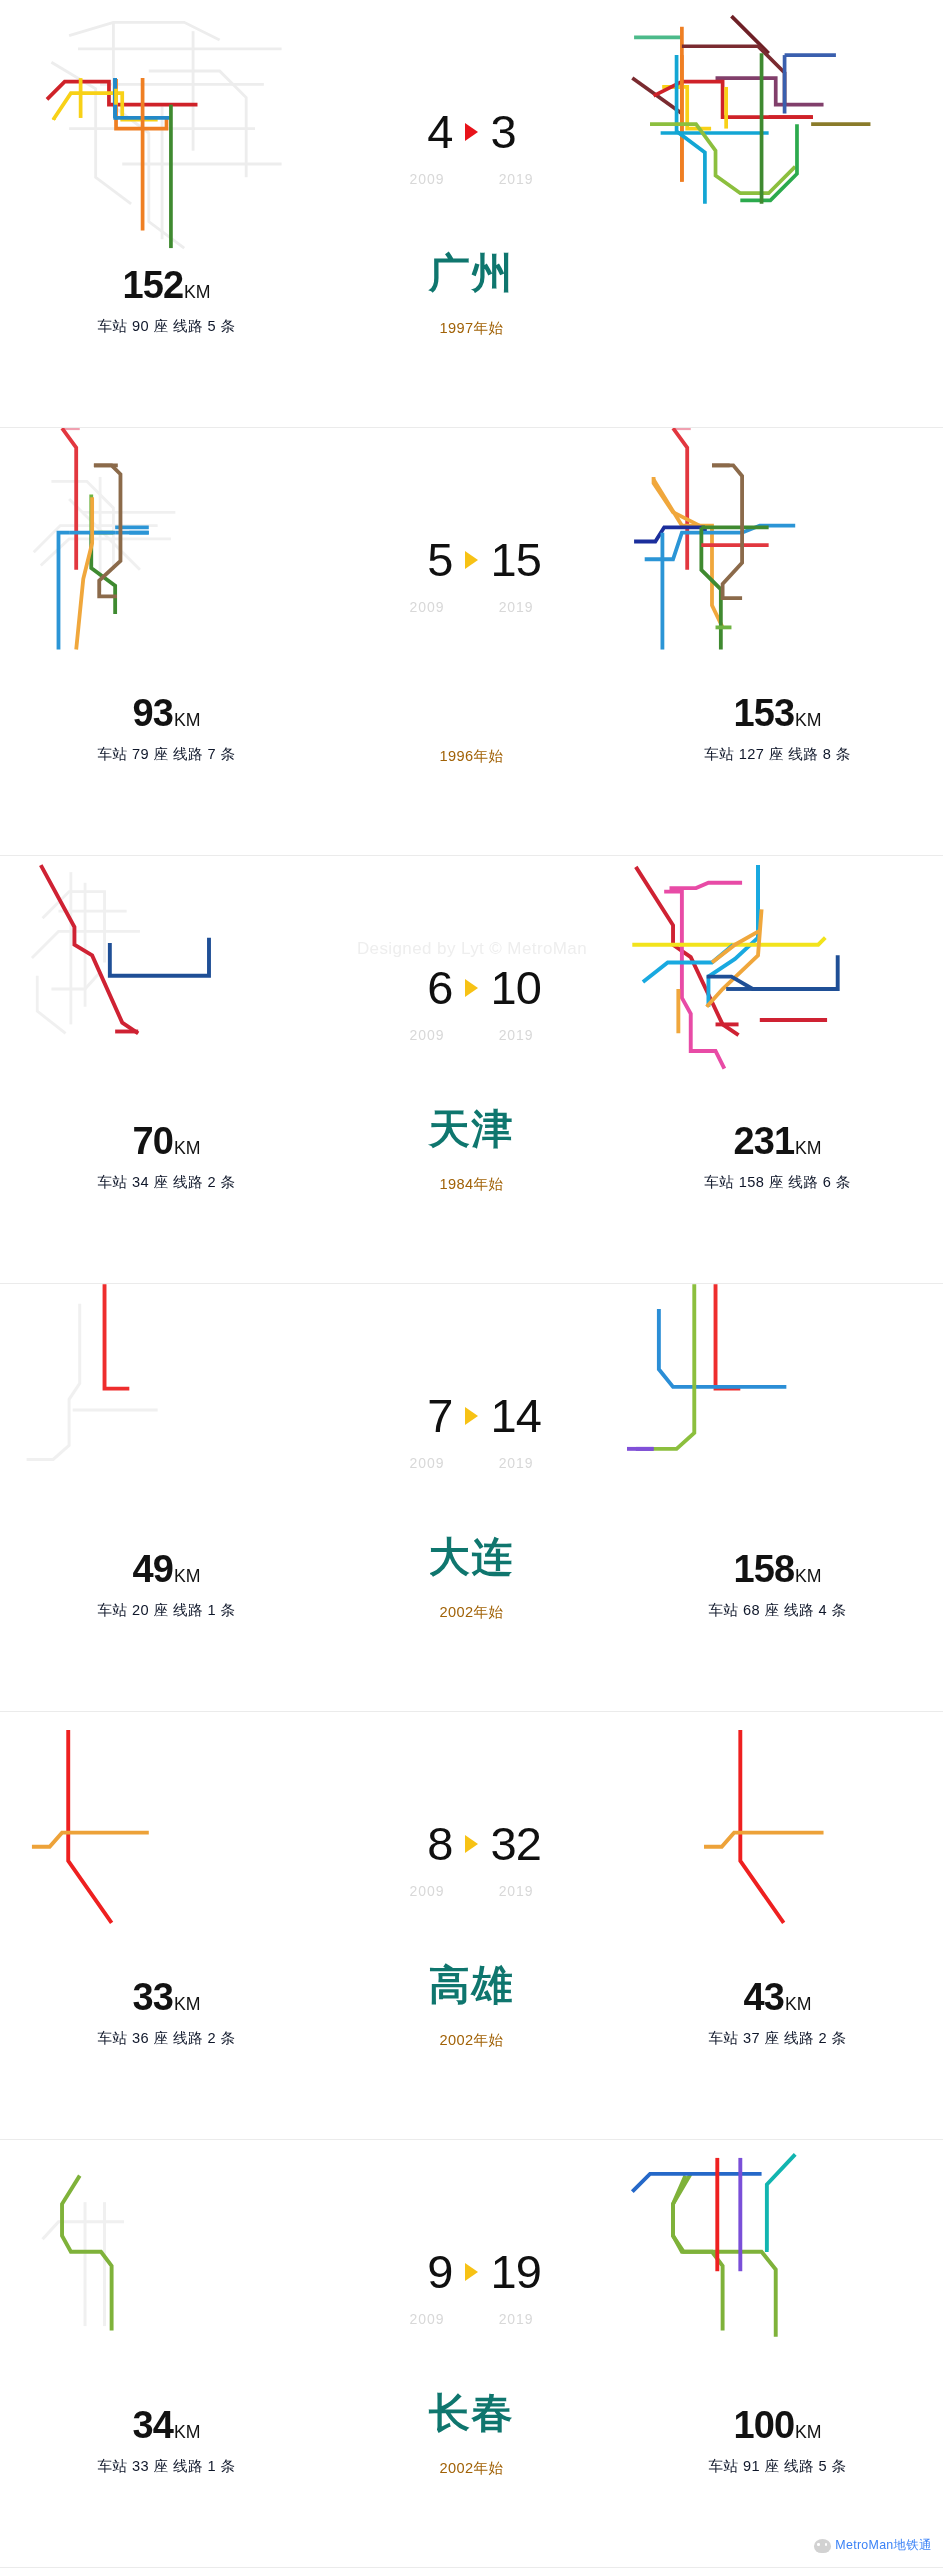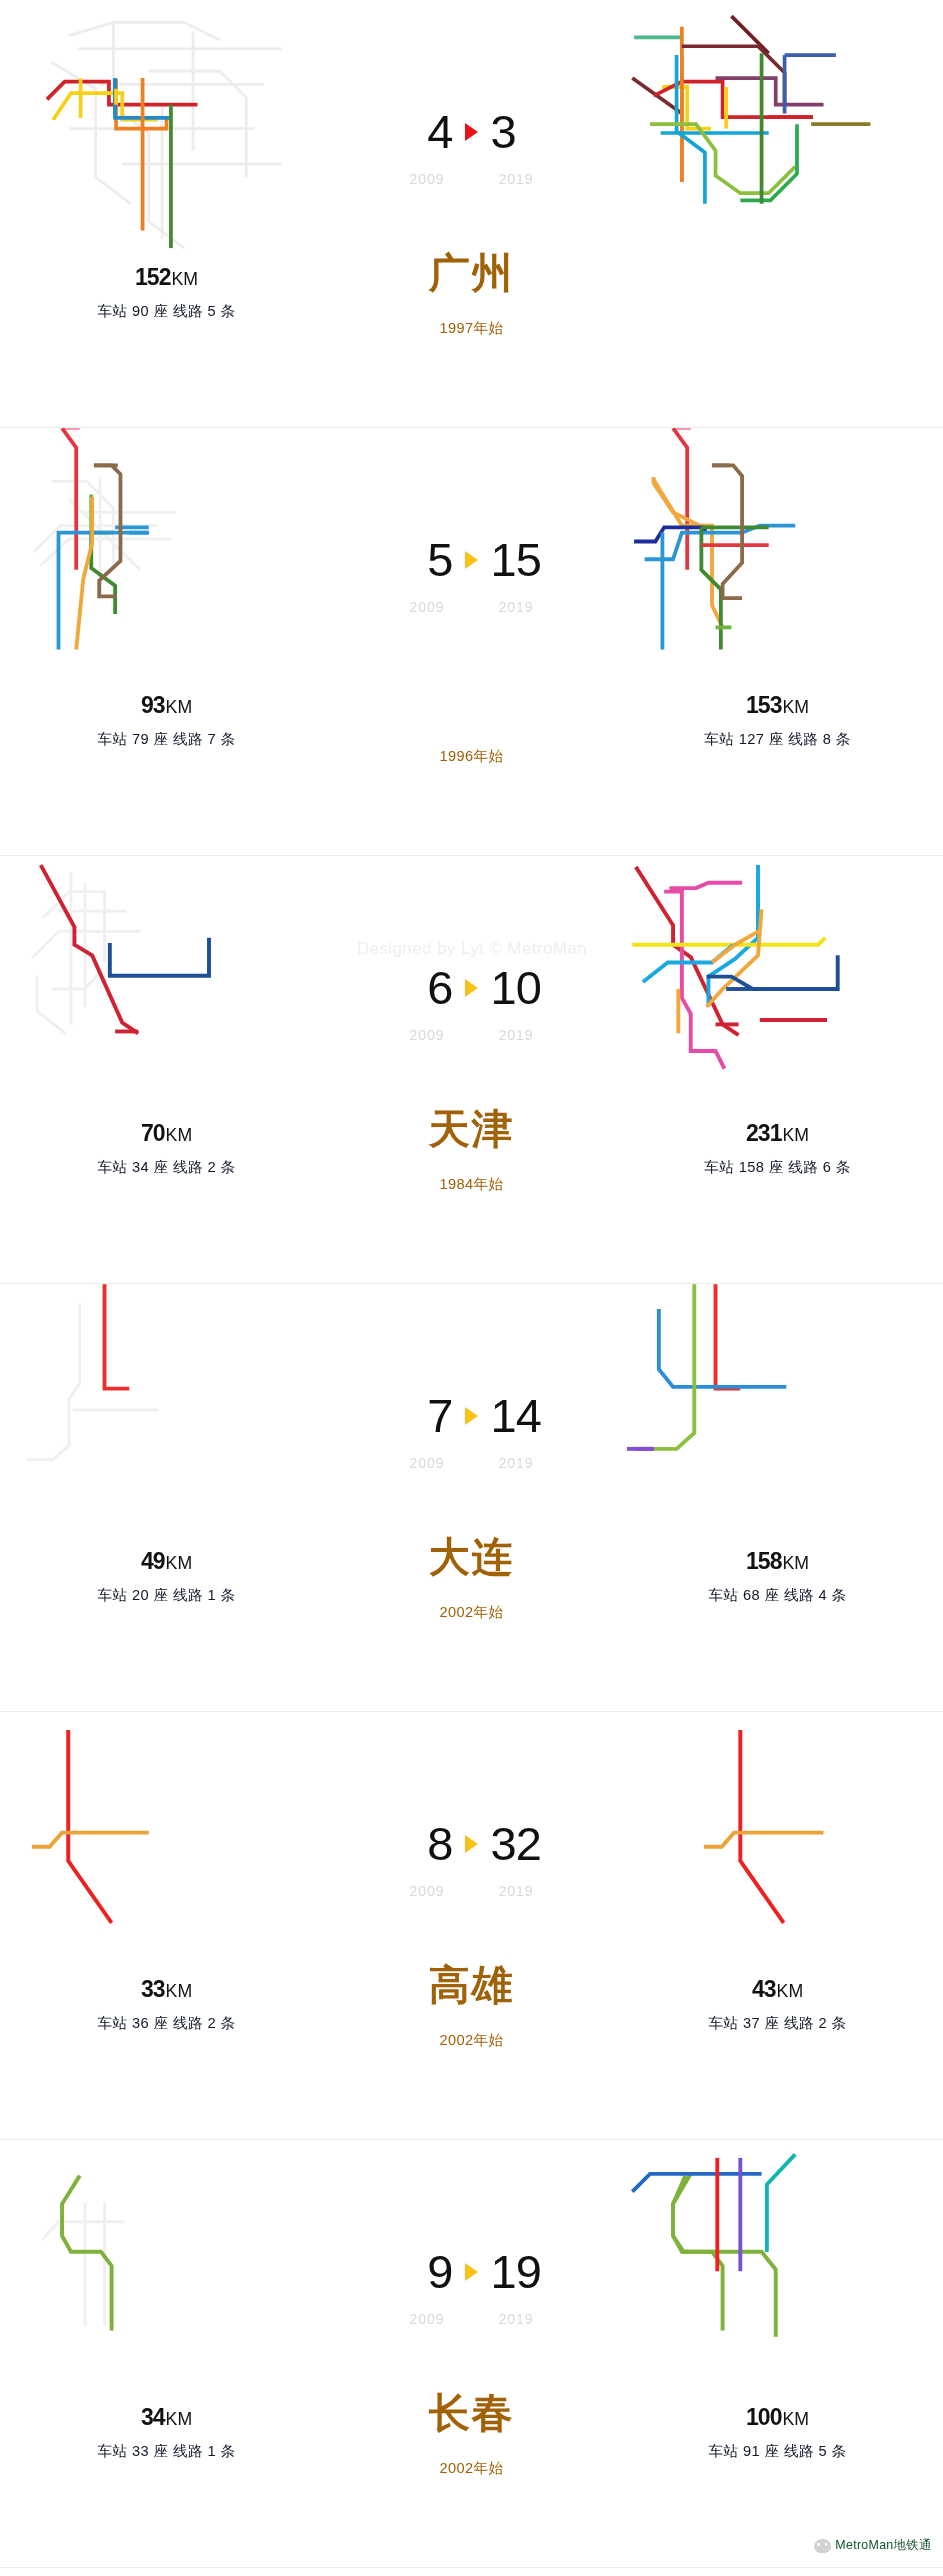--- a/index.html
+++ b/index.html
@@ -52,21 +52,21 @@
     width: 100%;
     text-align: center;
   }
   .km-line {
     font-weight: bold;
     color: #121212;
     line-height: 1;
     white-space: nowrap;
   }
   .km-num {
-    font-size: 23px;
+    font-size: 38px;
     font-weight: bold;
     letter-spacing: -0.9px;
   }
   .km-unit {
     font-size: 17.7px;
     font-weight: normal;
     letter-spacing: 0px;
     margin-left: 0.9px;
   }
   .sub-line {
@@ -129,21 +129,21 @@
   }
   .year-gap { width: 13.3px; }
 
   .city-name {
     position: absolute;
     top: 253px;
     left: 0; right: 0;
     text-align: center;
     font-size: 41px;
     font-weight: bold;
-    color: #a16207;
+    color: #0f766e;
     letter-spacing: 1.8px;
     line-height: 1;
   }
   .city-opened {
     position: absolute;
     top: 319px;
     left: 0; right: 0;
     text-align: center;
     font-size: 14.6px;
     color: #a16207;
@@ -162,21 +162,21 @@
     pointer-events: none;
   }
   .brand-mark {
     position: absolute;
     right: 12.4px;
     bottom: 14px;
     display: flex;
     align-items: center;
     gap: 4.4px;
     font-size: 12.4px;
-    color: #14532d;
+    color: #3b82f6;
     letter-spacing: 0.3px;
     pointer-events: none;
   }
   .brand-bubble {
     width: 17px; height: 14px;
     border-radius: 50% 50% 45% 45%;
     background: #d2d2d2;
     position: relative;
     flex: 0 0 auto;
   }

